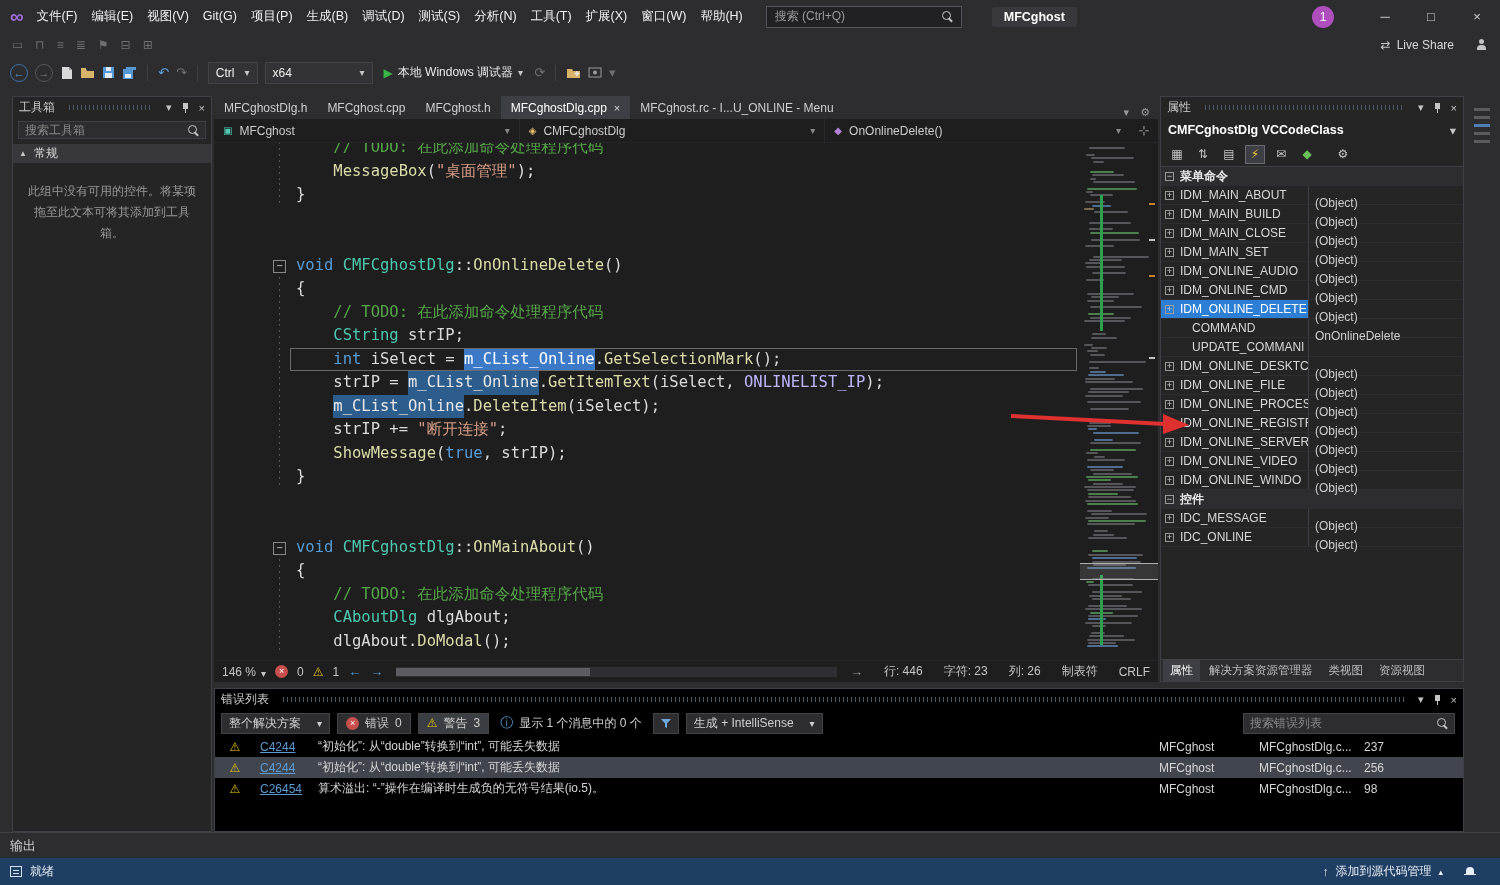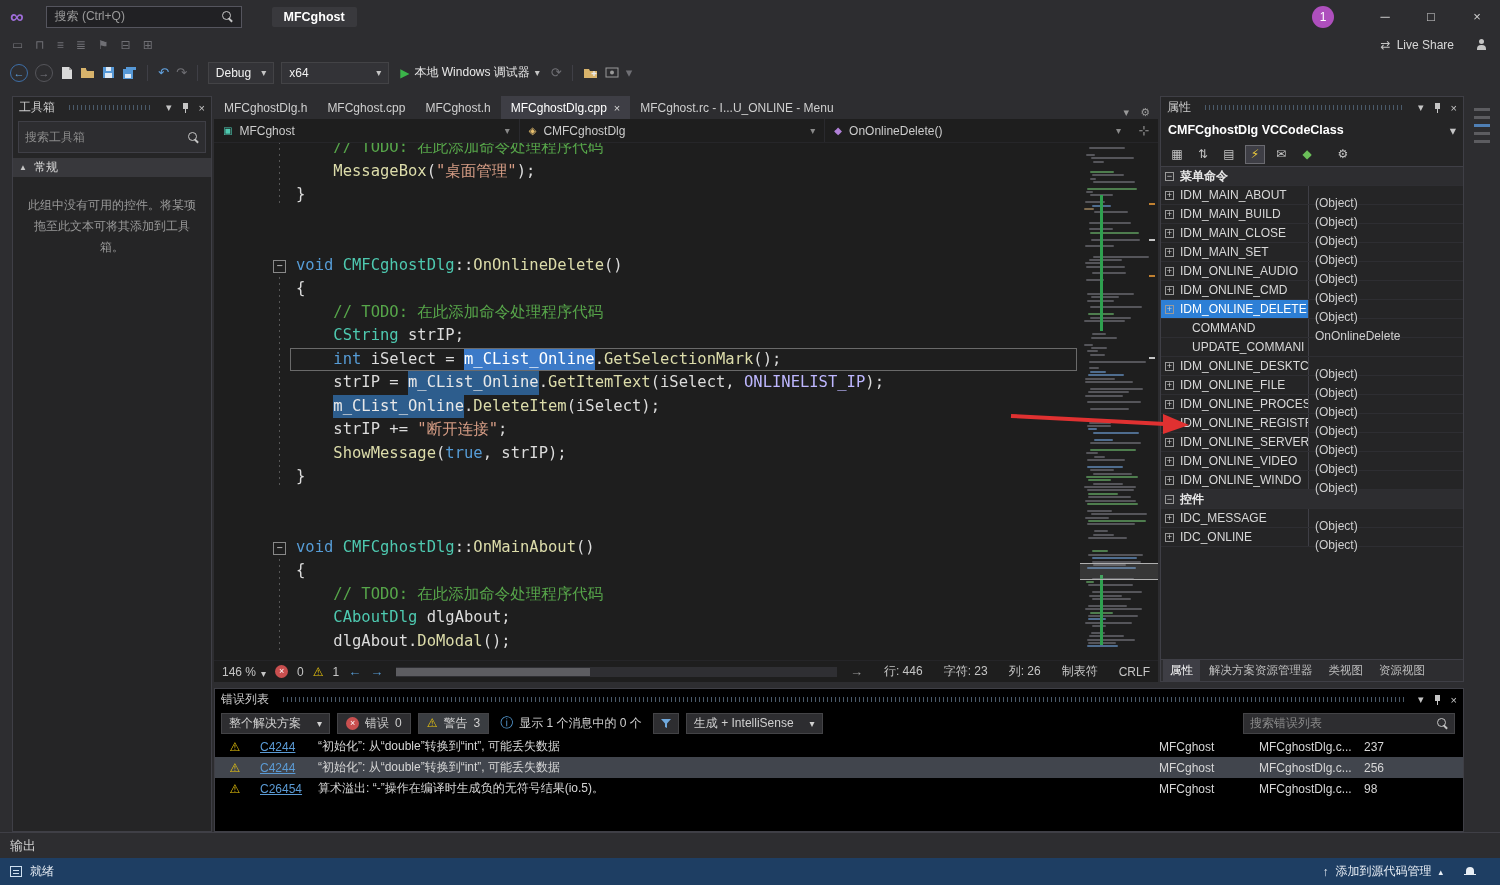--- a/index.html
+++ b/index.html
@@ -46,21 +46,21 @@
   
   .main{display:flex;height:744px;background:#2d2d30;padding-top:8px;position:relative;}
   .left-strip{width:12px;}
   .toolbox{width:200px;background:#252526;border:1px solid #3f3f46;display:flex;flex-direction:column;margin-right:2px;}
   .panel-head{height:21px;display:flex;align-items:center;padding:0 6px;color:#cccccc;font-size:12px;gap:8px;flex:none;}
   .grip{flex:1;height:5px;margin:0 6px;background:repeating-linear-gradient(90deg,#4a5a6a 0 1px,transparent 1px 4px);}
   .ph-icons{display:flex;gap:9px;color:#c5c5c5;align-items:center;font-size:11px;}
   .pin-icon{position:relative;width:9px;height:12px;display:inline-block;}
   .pin-icon::before{content:"";position:absolute;left:2px;top:1px;width:5px;height:6px;background:#c5c5c5;}
   .pin-icon::after{content:"";position:absolute;left:4px;top:7px;width:1px;height:4px;background:#c5c5c5;}
-  .tb-search{margin:3px 5px;height:32px;border:1px solid #3f3f46;background:#2d2d30;display:flex;align-items:center;padding:0 6px;color:#8a8a8a;flex:none;}
+  .tb-search{margin:3px 5px;height:18px;border:1px solid #3f3f46;background:#2d2d30;display:flex;align-items:center;padding:0 6px;color:#8a8a8a;flex:none;}
   .tb-search .mag{margin-left:auto;}
   .tb-section{height:19px;background:#38383c;color:#d7d7d7;display:flex;align-items:center;padding:0 6px;gap:7px;font-size:12px;margin-top:2px;flex:none;}
   .sec-arrow{font-size:8px;color:#c5c5c5;}
   .tb-empty{color:#999;font-size:12px;text-align:center;padding:18px 12px;line-height:1.75;}
 
   .center-col{flex:1;display:flex;flex-direction:column;min-width:0;}
   .top-row{display:flex;height:586px;min-width:0;}
   .editor-area{flex:1;display:flex;flex-direction:column;min-width:0;}
 
   .doc-tabs{height:23px;display:flex;align-items:flex-end;flex:none;}
@@ -167,20 +167,35 @@
   .bell::before{content:"";position:absolute;left:2px;top:1px;width:8px;height:7px;border-radius:4px 4px 0 0;background:#e8eef5;}
   .bell::after{content:"";position:absolute;left:0;top:8px;width:12px;height:1.5px;background:#e8eef5;box-shadow:5px 2px 0 -3px #e8eef5;}
 
   .arrow-overlay{position:absolute;left:1005px;top:314px;width:210px;height:42px;pointer-events:none;z-index:40;}
 </style>
 </head>
 <body>
 
 <div class="titlebar">
   <span class="vs-logo">∞</span>
+  <div class="menubar">
+      <span class="menu-item">文件(F)</span>
+      <span class="menu-item">编辑(E)</span>
+      <span class="menu-item">视图(V)</span>
+      <span class="menu-item">Git(G)</span>
+      <span class="menu-item">项目(P)</span>
+      <span class="menu-item">生成(B)</span>
+      <span class="menu-item">调试(D)</span>
+      <span class="menu-item">测试(S)</span>
+      <span class="menu-item">分析(N)</span>
+      <span class="menu-item">工具(T)</span>
+      <span class="menu-item">扩展(X)</span>
+      <span class="menu-item">窗口(W)</span>
+      <span class="menu-item">帮助(H)</span>
+    </div>
   <div class="qsearch">
     <span>搜索 (Ctrl+Q)</span>
     <span class="mag"></span>
   </div>
   <div class="win-title">MFCghost</div>
   <div class="tb-right">
     <span class="avatar">1</span>
     <span class="winbtn">─</span>
     <span class="winbtn">□</span>
     <span class="winbtn">×</span>
@@ -231,21 +246,21 @@
         <rect x="1" y="3" width="10" height="10" fill="#5698d6"></rect>
         <rect x="4" y="1" width="10" height="3" fill="#5698d6"></rect>
         <rect x="3" y="8" width="6" height="4" fill="#dfeaf5"></rect>
       </svg>
   </span>
   <span class="t3-sep"></span>
   <span class="t3-icon" style="color:#61a0dc;">↶</span>
   <span class="t3-icon dim">↷</span>
   <span class="t3-sep"></span>
   <div class="combo">
-    <span>Debug</span>
+    <span>Ctrl</span>
     <span class="caret">▾</span>
   </div>
   <div class="combo" style="width:108px;">
     <span>x64</span>
     <span class="caret" style="margin-left:auto;">▾</span>
   </div>
   <div class="run-btn">
     <span class="play">▶</span>
     <span>本地 Windows 调试器</span>
     <span class="caret" style="color:#c5c5c5;font-size:10px;">▾</span>

